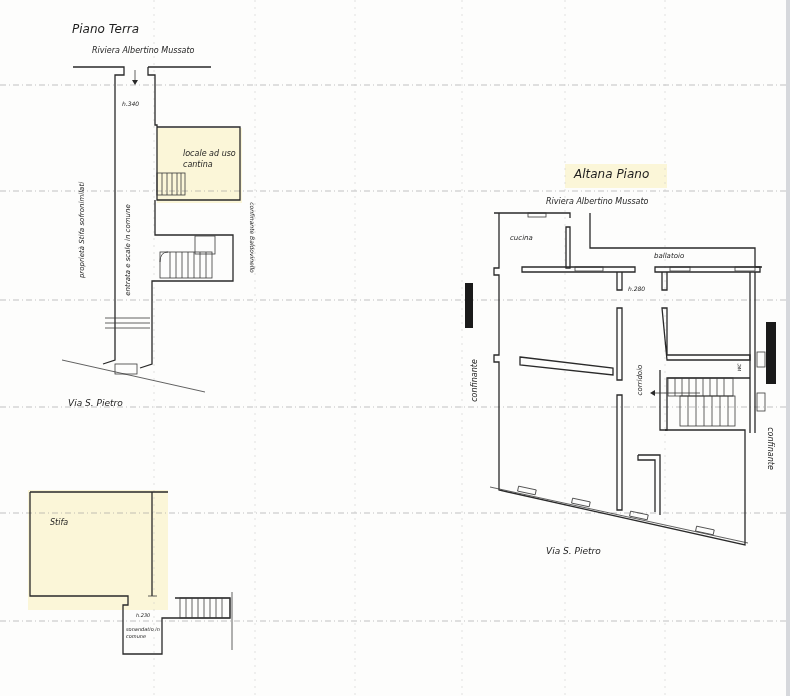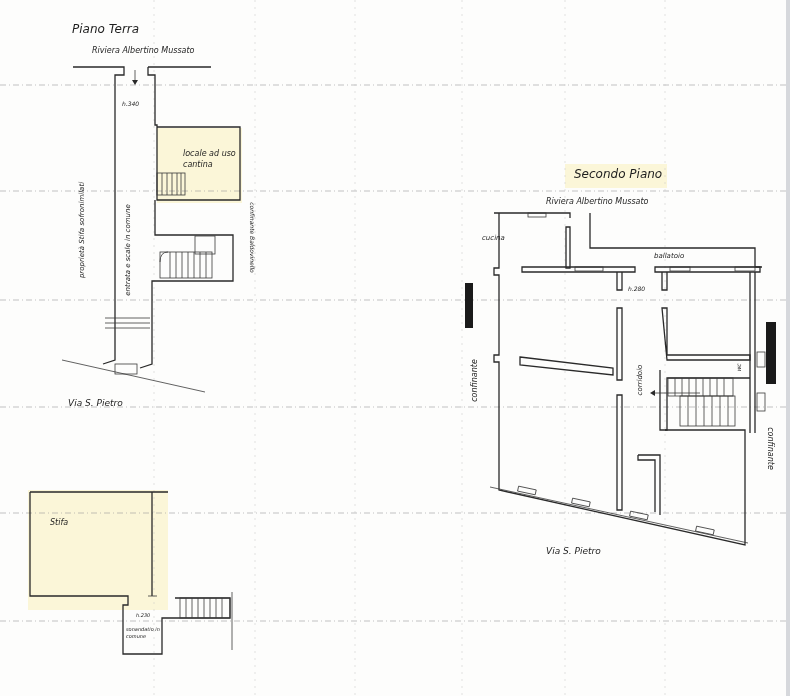--- a/index.html
+++ b/index.html
@@ -152,22 +152,22 @@
 <div style="position:absolute;left:166px;top:148px;width:70px;font:italic 8px 'DejaVu Sans',sans-serif;color:#1e1e1e;line-height:11px;margin-left:17px;">locale ad uso cantina</div>
 <div style="position:absolute;left:128px;top:250px;width:180px;font:italic 7px 'DejaVu Sans',sans-serif;color:#1e1e1e;transform:translate(-90px,-4px) rotate(-90deg);transform-origin:center;text-align:center;">entrata e scale in comune</div>
 <div style="position:absolute;left:82px;top:230px;width:200px;font:italic 7px 'DejaVu Sans',sans-serif;color:#1e1e1e;transform:translate(-100px,-4px) rotate(-90deg);transform-origin:center;text-align:center;">proprietà Stifa sofronimilati</div>
 <div style="position:absolute;left:252px;top:238px;width:120px;font:italic 6px 'DejaVu Sans',sans-serif;color:#1e1e1e;transform:translate(-60px,-4px) rotate(90deg);transform-origin:center;text-align:center;">confinante Baldovinello</div>
 <div style="position:absolute;left:68px;top:398px;font:italic 9px 'DejaVu Sans',sans-serif;color:#1e1e1e;">Via S. Pietro</div>
 
 <div style="position:absolute;left:50px;top:518px;font:italic 8px 'DejaVu Sans',sans-serif;color:#1e1e1e;">Stifa</div>
 <div style="position:absolute;left:136px;top:612px;font:italic 5px 'DejaVu Sans',sans-serif;color:#1e1e1e;">h.230</div>
 <div style="position:absolute;left:126px;top:626px;width:38px;font:italic 5px 'DejaVu Sans',sans-serif;color:#1e1e1e;line-height:7px;">sonandatio in comune</div>
 
-<div style="position:absolute;left:574px;top:167px;font:italic 12px 'DejaVu Sans',sans-serif;color:#1e1e1e;">Secondo Piano</div>
+<div style="position:absolute;left:574px;top:167px;font:italic 12px 'DejaVu Sans',sans-serif;color:#1e1e1e;">Altana Piano</div>
 <div style="position:absolute;left:546px;top:197px;font:italic 8px 'DejaVu Sans',sans-serif;color:#1e1e1e;">Riviera Albertino Mussato</div>
-<div style="position:absolute;left:482px;top:234px;font:italic 7px 'DejaVu Sans',sans-serif;color:#1e1e1e;">cucina</div>
+<div style="position:absolute;left:510px;top:234px;font:italic 7px 'DejaVu Sans',sans-serif;color:#1e1e1e;">cucina</div>
 <div style="position:absolute;left:606px;top:252px;font:italic 7px 'DejaVu Sans',sans-serif;color:#1e1e1e;padding-left:48px;">ballatoio</div>
 <div style="position:absolute;left:628px;top:285px;font:italic 6px 'DejaVu Sans',sans-serif;color:#1e1e1e;">h.280</div>
 <div style="position:absolute;left:640px;top:380px;width:100px;font:italic 7px 'DejaVu Sans',sans-serif;color:#1e1e1e;transform:translate(-50px,-4px) rotate(-90deg);transform-origin:center;text-align:center;">corridoio</div>
 <div style="position:absolute;left:734px;top:364px;font:italic 6px 'DejaVu Sans',sans-serif;color:#1e1e1e;transform:rotate(-90deg);">wc</div>
 <div style="position:absolute;left:474px;top:380px;width:100px;font:italic 8px 'DejaVu Sans',sans-serif;color:#1e1e1e;transform:translate(-50px,-4px) rotate(-90deg);transform-origin:center;text-align:center;">confinante</div>
 <div style="position:absolute;left:770px;top:448px;width:100px;font:italic 8px 'DejaVu Sans',sans-serif;color:#1e1e1e;transform:translate(-50px,-4px) rotate(90deg);transform-origin:center;text-align:center;">confinante</div>
 <div style="position:absolute;left:546px;top:546px;font:italic 9px 'DejaVu Sans',sans-serif;color:#1e1e1e;">Via S. Pietro</div>
 
 </body></html>

